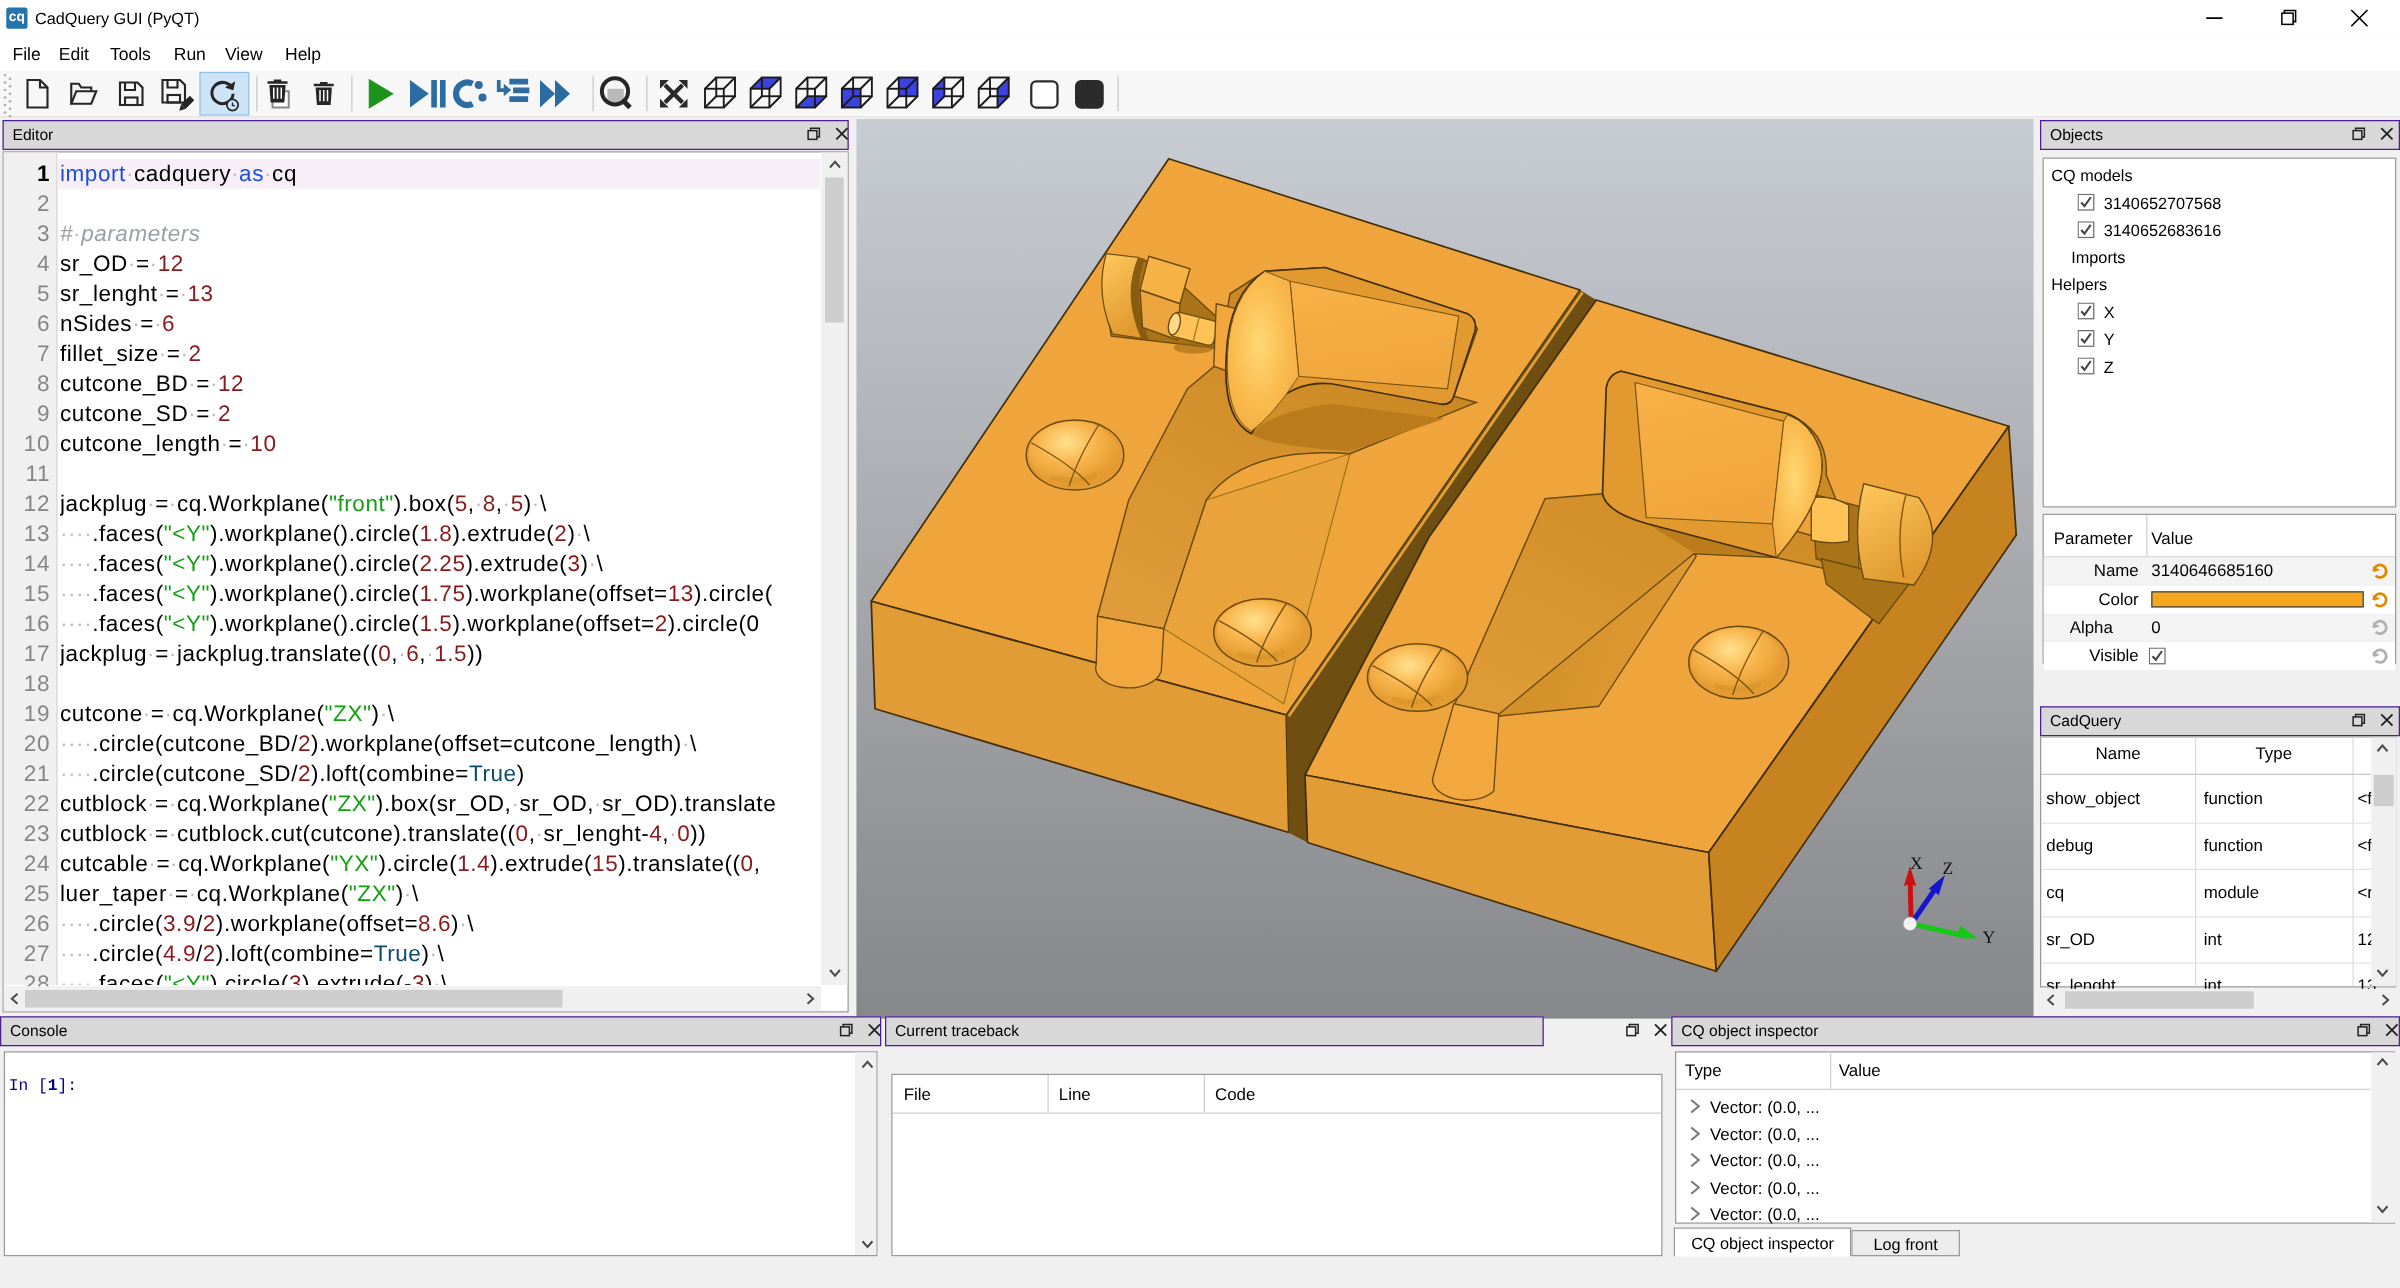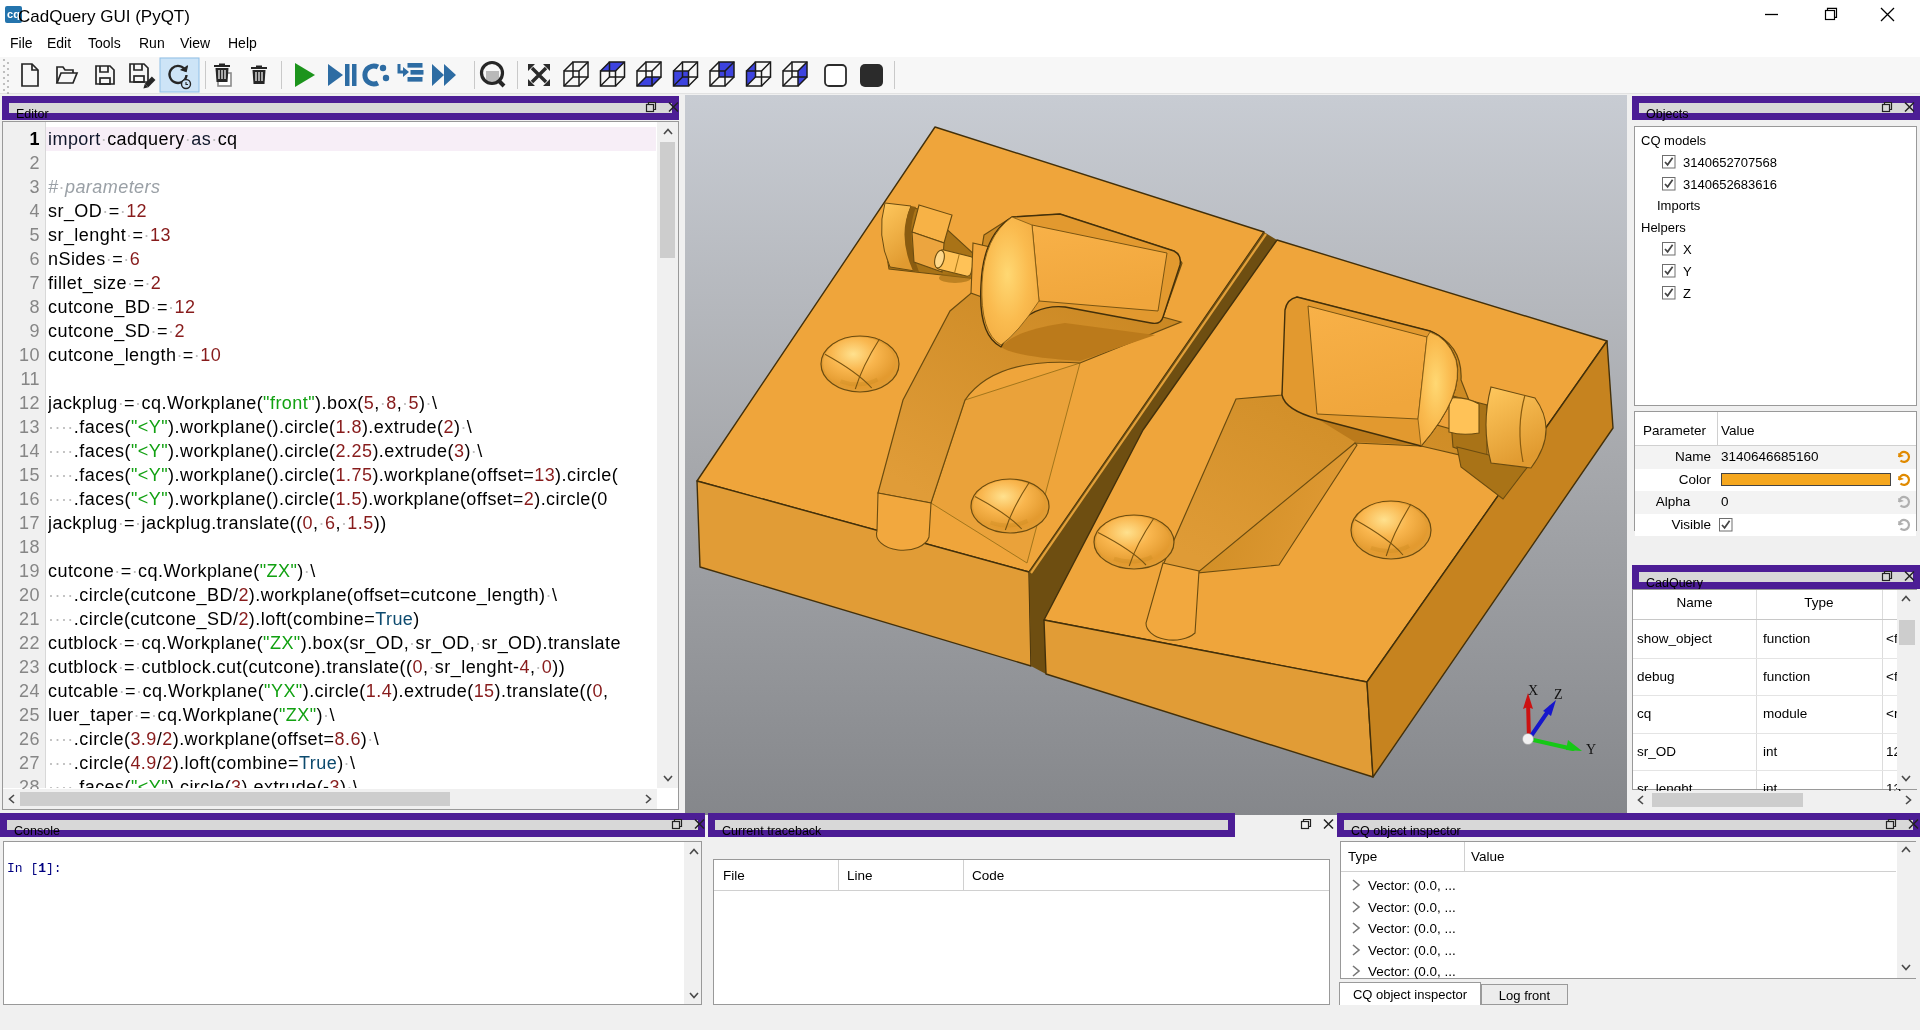--- a/index.html
+++ b/index.html
@@ -1,29 +1,29 @@
 <!DOCTYPE html>
 <html><head><meta charset="utf-8"><style>
 *{box-sizing:border-box;margin:0;padding:0}
 html,body{width:1920px;height:1030px;overflow:hidden}
 body{font-family:"Liberation Sans",sans-serif;background:#f0f0f0;position:relative;font-size:13px;color:#000}
 .abs{position:absolute}
 .titlebar{position:absolute;left:0;top:0;width:1920px;height:30px;background:#fff}
 .appicon{position:absolute;left:5px;top:6px;width:17px;height:17px;background:#2474ad;border-radius:2px;color:#fff;font-weight:bold;font-size:11px;text-align:center;line-height:16px}
-.apptitle{position:absolute;left:18px;top:7px;font-size:17px}
+.apptitle{position:absolute;left:28px;top:7px;font-size:13px}
 .menubar{position:absolute;left:0;top:30px;width:1920px;height:27px;background:#fff}
 .menubar span{position:absolute;top:5px;font-size:14px}
 .toolbar{position:absolute;left:0;top:57px;width:1920px;height:37px;background:#f7f7f7;border-bottom:1px solid #e2e2e2}
-.dtitle{position:absolute;background:#d8d8d8;border:7px solid #4c1d95;height:24px;font-size:12.5px;padding:4px 0 0 7px;color:#000}
+.dtitle{position:absolute;background:#d8d8d8;border:1px solid #4c1d95;height:24px;font-size:12.5px;padding:4px 0 0 7px;color:#000}
 .wbox{position:absolute;background:#fff;border:1px solid #999}
 .sbv{position:absolute;background:#f0f0f0}
 .sbthumb{position:absolute;background:#cdcdcd}
 .gut{color:#868686}
 .cm{color:#9aa0a6;font-style:italic}
-.kw{color:#0f172a}
+.kw{color:#1d4ed8}
 .st{color:#12a112}
 .nu{color:#871b1b}
 .tr{color:#0c4a6e}
 .ws{color:#bcbcbc;font-style:normal}
 .code{font-size:18px;letter-spacing:0.45px;white-space:pre;line-height:24px}
 .mono{font-family:"Liberation Mono",monospace}
 </style></head>
 <body>
 
 <div class="titlebar">

